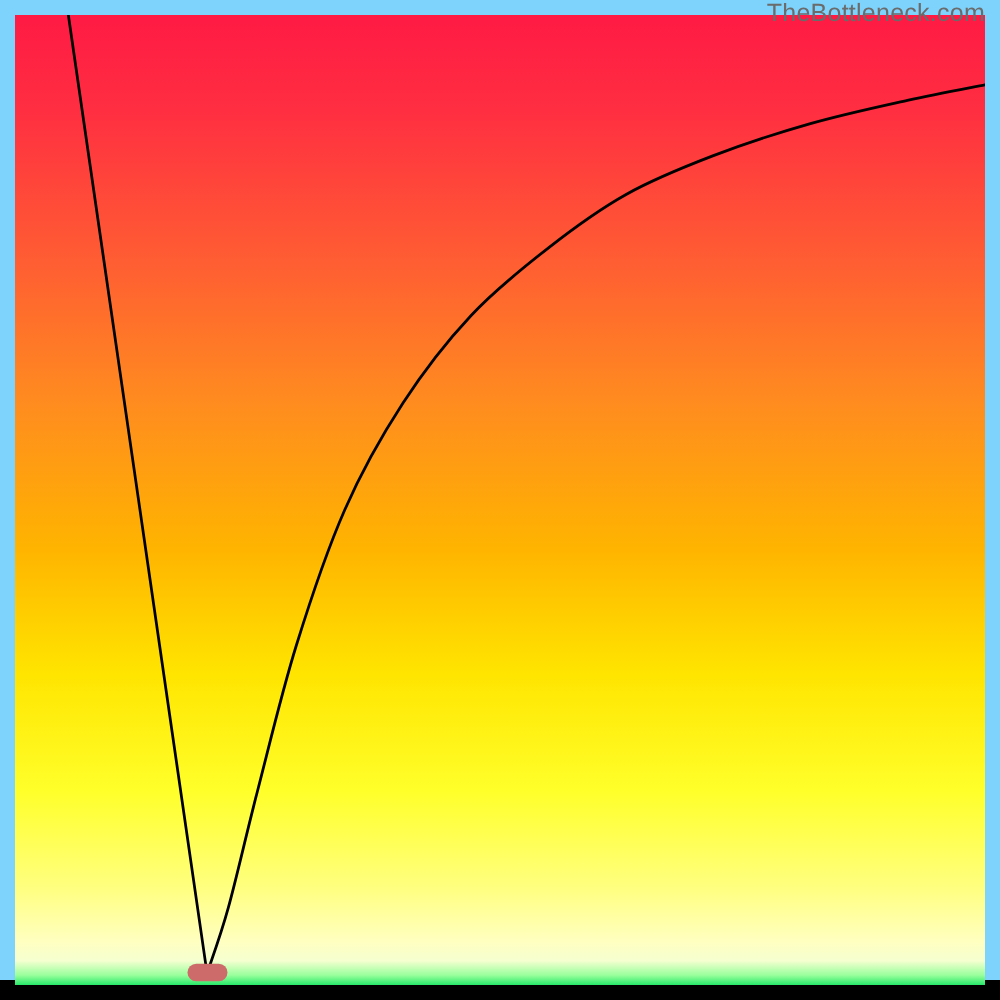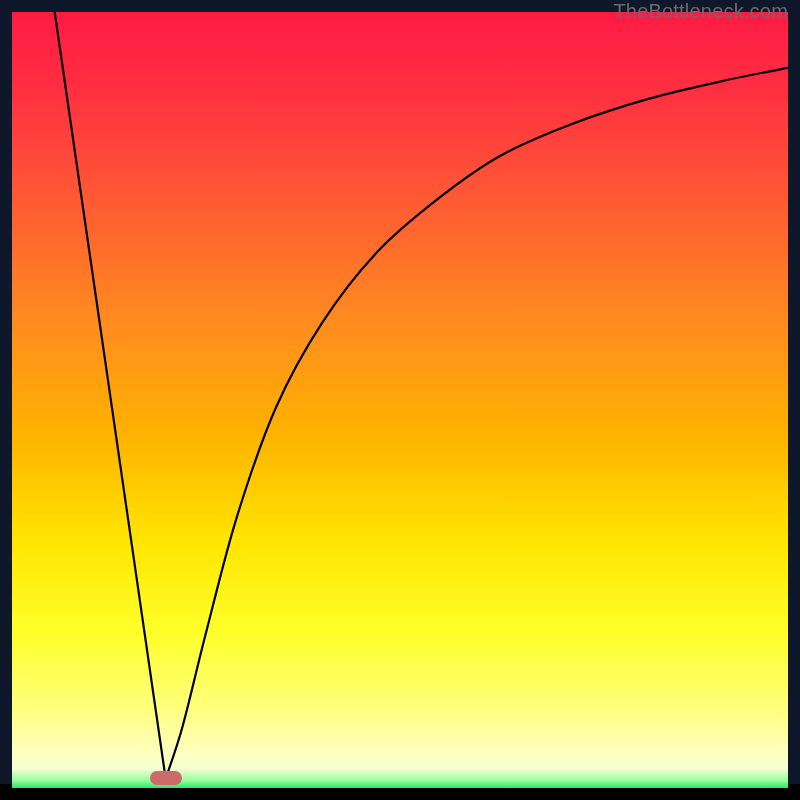--- a/index.html
+++ b/index.html
@@ -10,21 +10,21 @@
     overflow: hidden;
     background: #000;
     font-family: Arial, Helvetica, sans-serif;
   }
   .chart-frame {
     position: absolute;
     top: 0;
     left: 0;
     width: 800px;
     height: 784px;
-    background: #0f172a;
+    background: #7dd3fc;
   }
   .plot-area {
     position: absolute;
     top: 12px;
     left: 12px;
     width: 776px;
     height: 776px;
   }
   .attribution {
     position: absolute;

